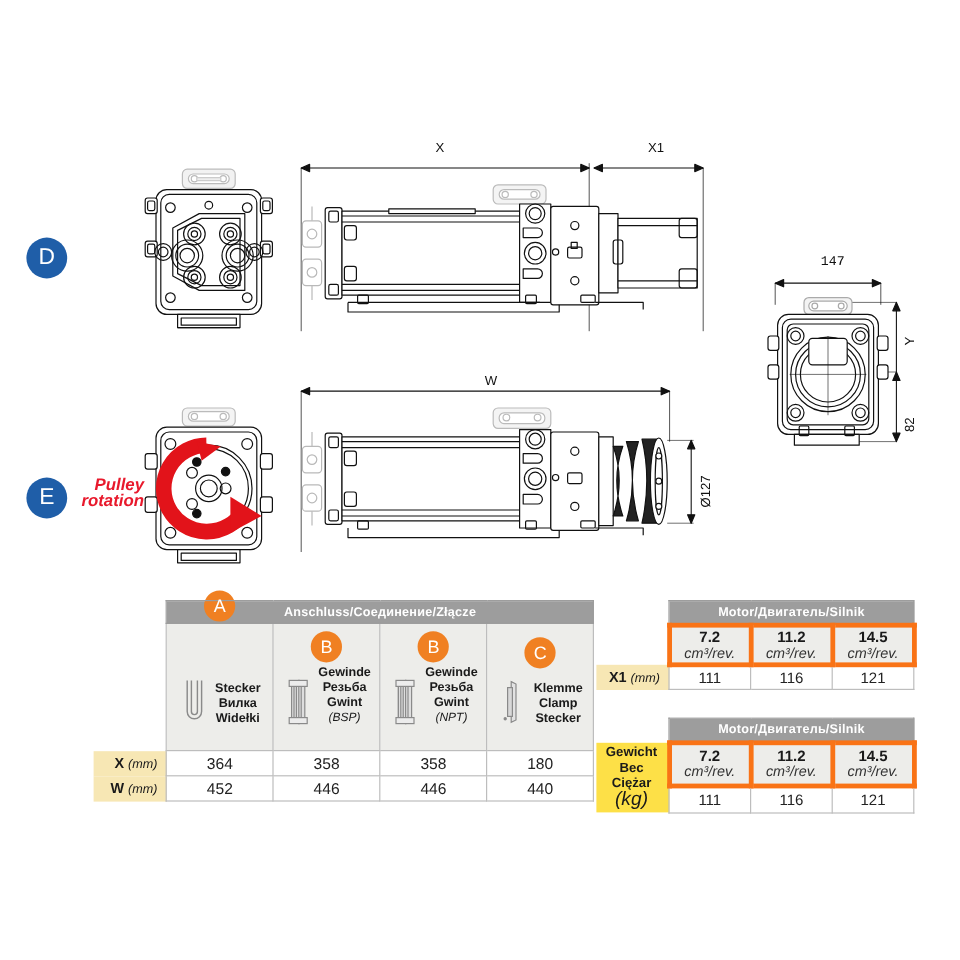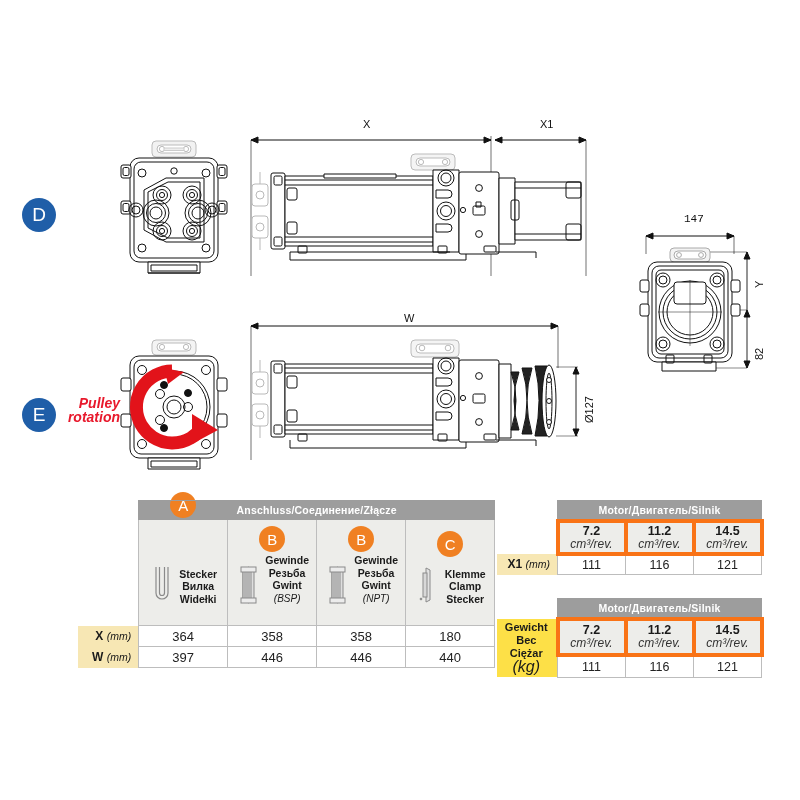--- a/index.html
+++ b/index.html
@@ -575,21 +575,21 @@
       <td class="val-cell">364</td>
       <td class="val-cell">358</td>
       <td class="val-cell">358</td>
       <td class="val-cell">180</td>
     </tr>
     <tr>
       <td class="rowlabel">
         <span>W</span>
         <span class="unit">(mm)</span>
       </td>
-      <td class="val-cell">397</td>
+      <td class="val-cell">452</td>
       <td class="val-cell">446</td>
       <td class="val-cell">446</td>
       <td class="val-cell">440</td>
     </tr>
   </tbody>
     </table>
 
   <table class="tbl" style="left:497px;top:500px;">
     <tbody>
         <tr>

